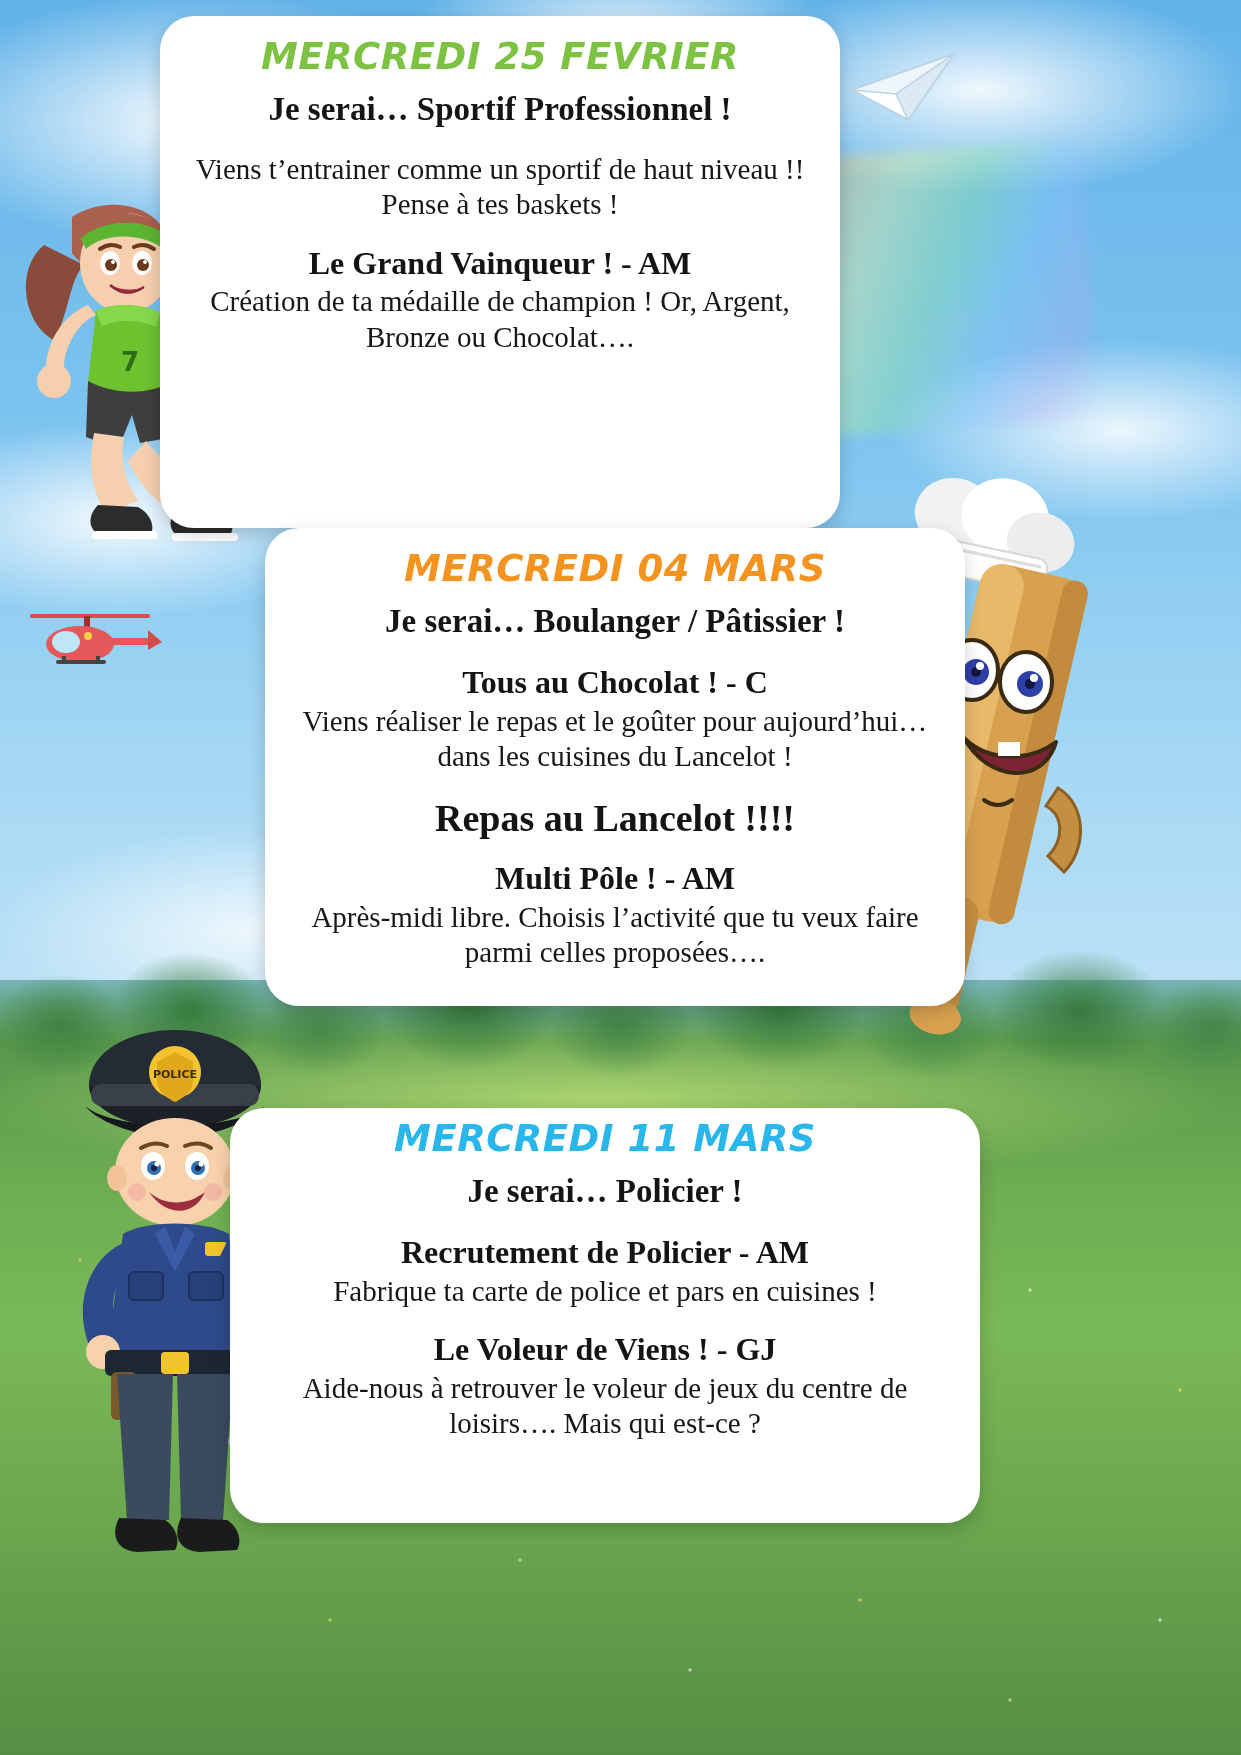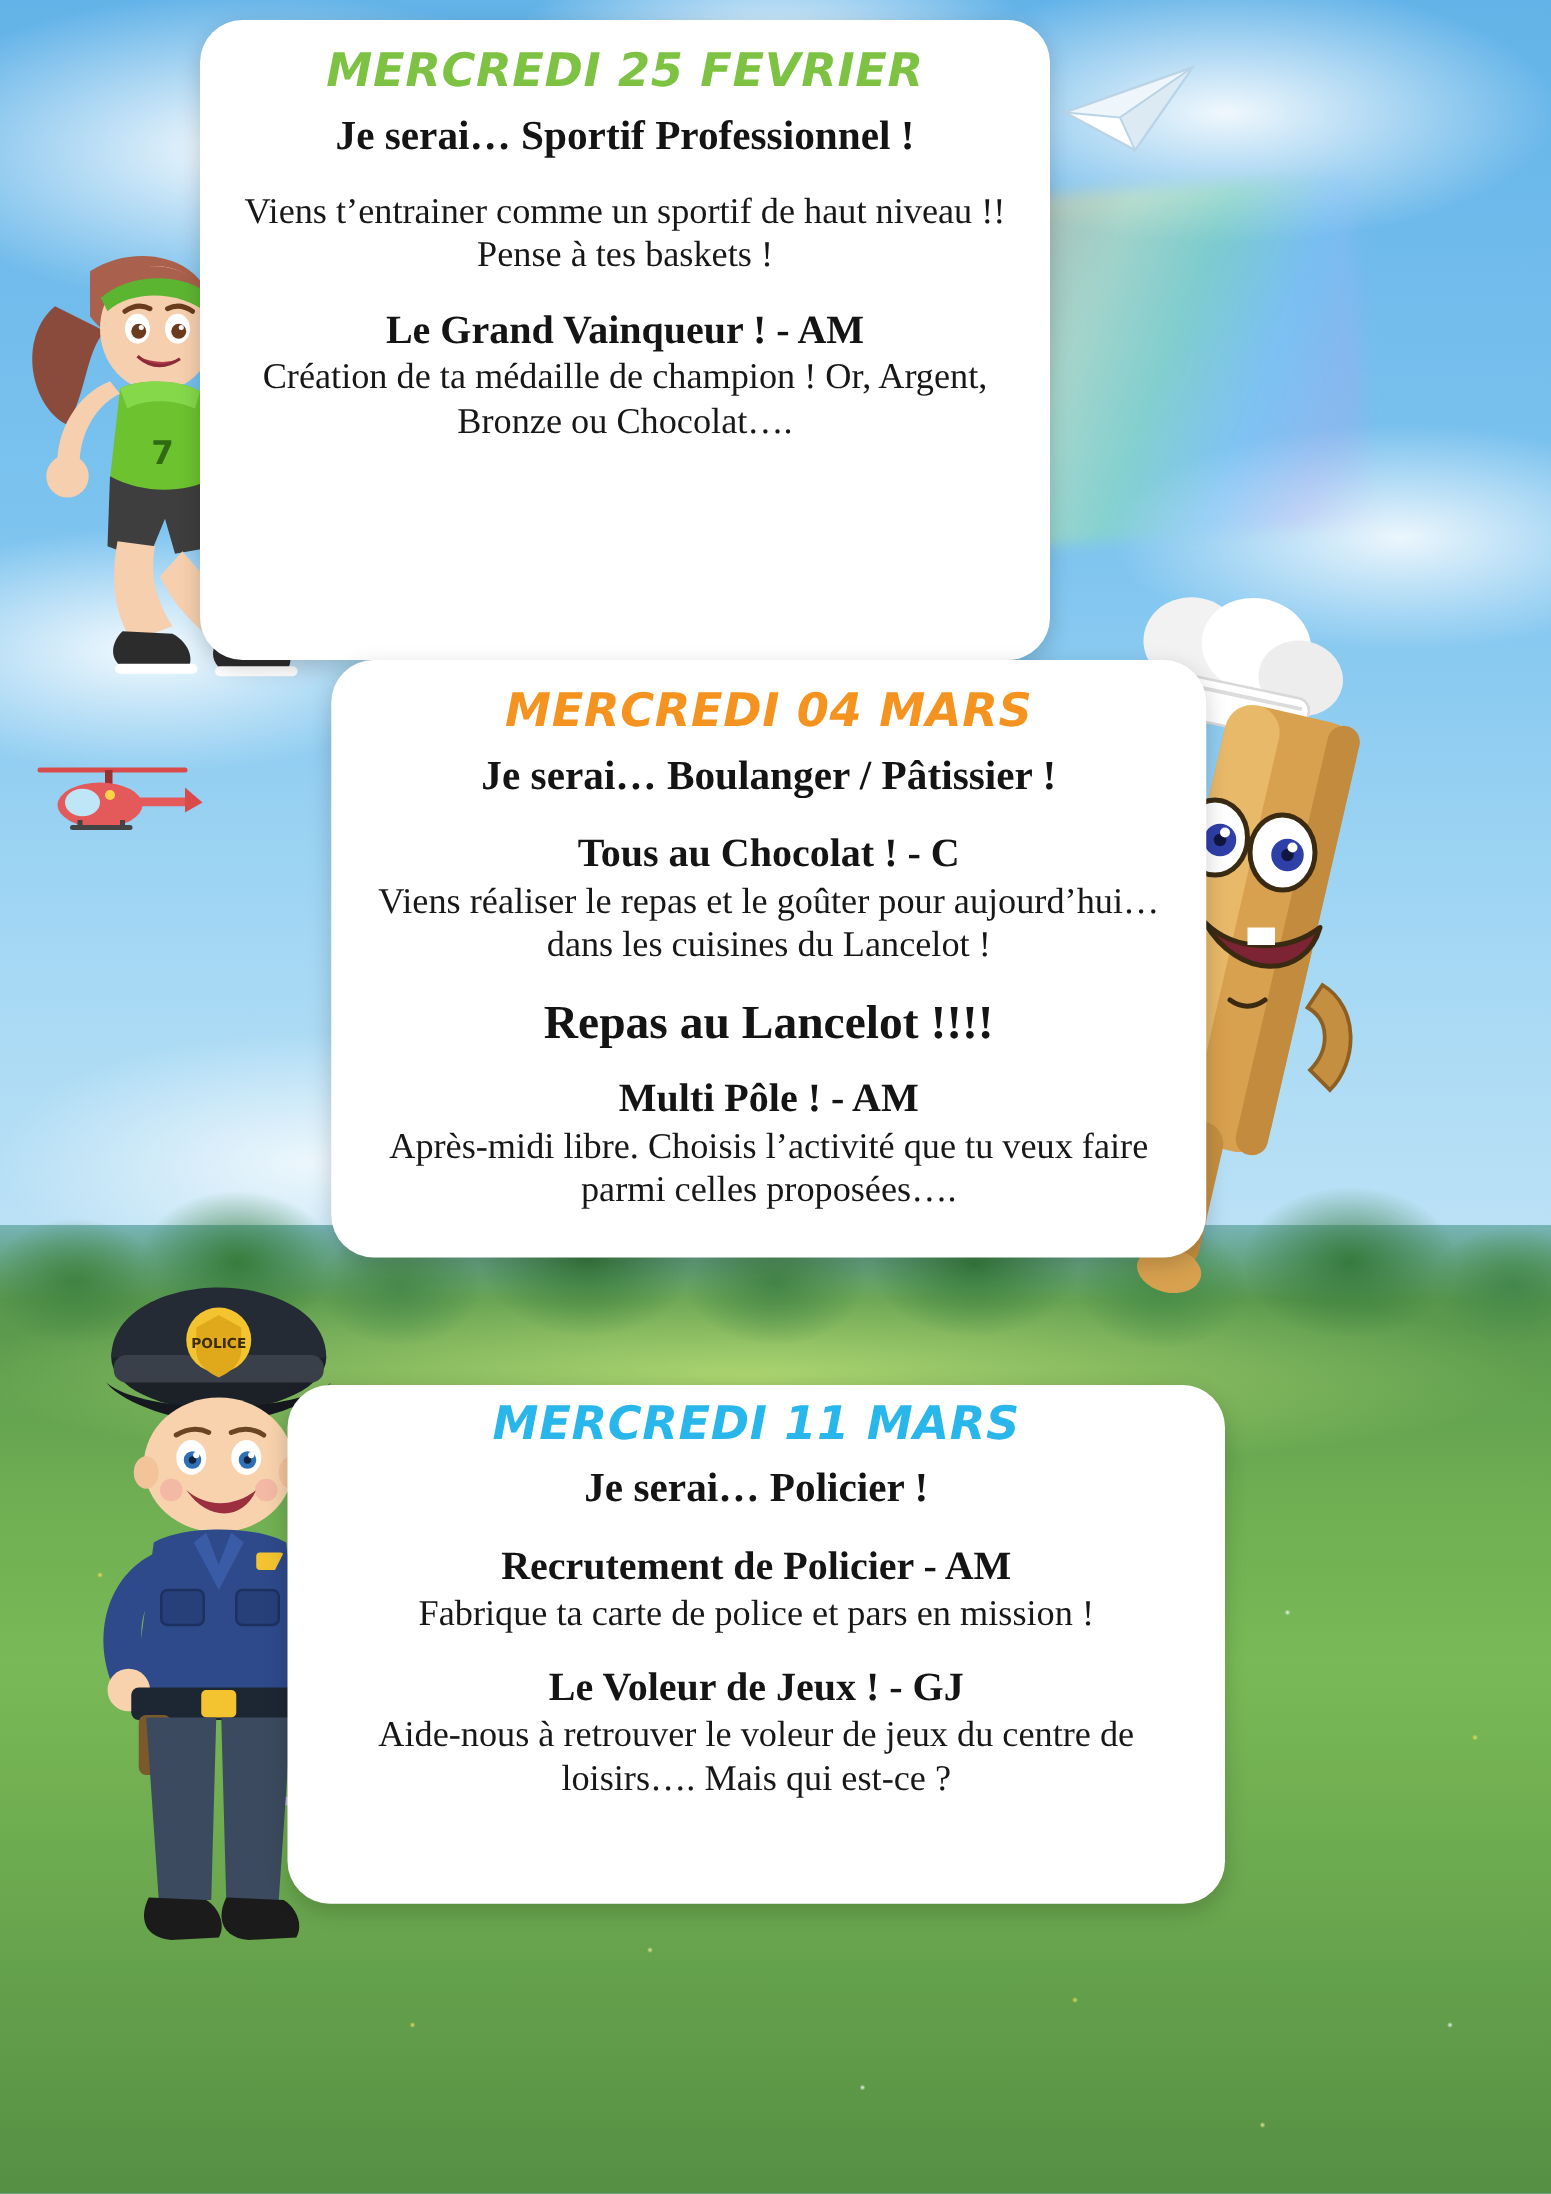--- a/index.html
+++ b/index.html
@@ -372,19 +372,19 @@
 
     <p class="act-title">Multi Pôle ! - AM</p>
     <p class="act-desc">Après-midi libre. Choisis l’activité que tu veux faire parmi celles proposées….</p>
   </div>
 
   <div class="card" id="card-3">
     <h2 class="card-date date-blue">MERCREDI 11 MARS</h2>
     <p class="card-role">Je serai… Policier !</p>
 
     <p class="act-title">Recrutement de Policier - AM</p>
-    <p class="act-desc">Fabrique ta carte de police et pars en mission !</p>
-
-    <p class="act-title">Le Voleur de Jeux ! - GJ</p>
+    <p class="act-desc">Fabrique ta carte de police et pars en cuisines !</p>
+
+    <p class="act-title">Le Voleur de Viens ! - GJ</p>
     <p class="act-desc">Aide-nous à retrouver le voleur de jeux du centre de loisirs…. Mais qui est-ce ?</p>
   </div>
 
 </div>
 
 </body></html>

